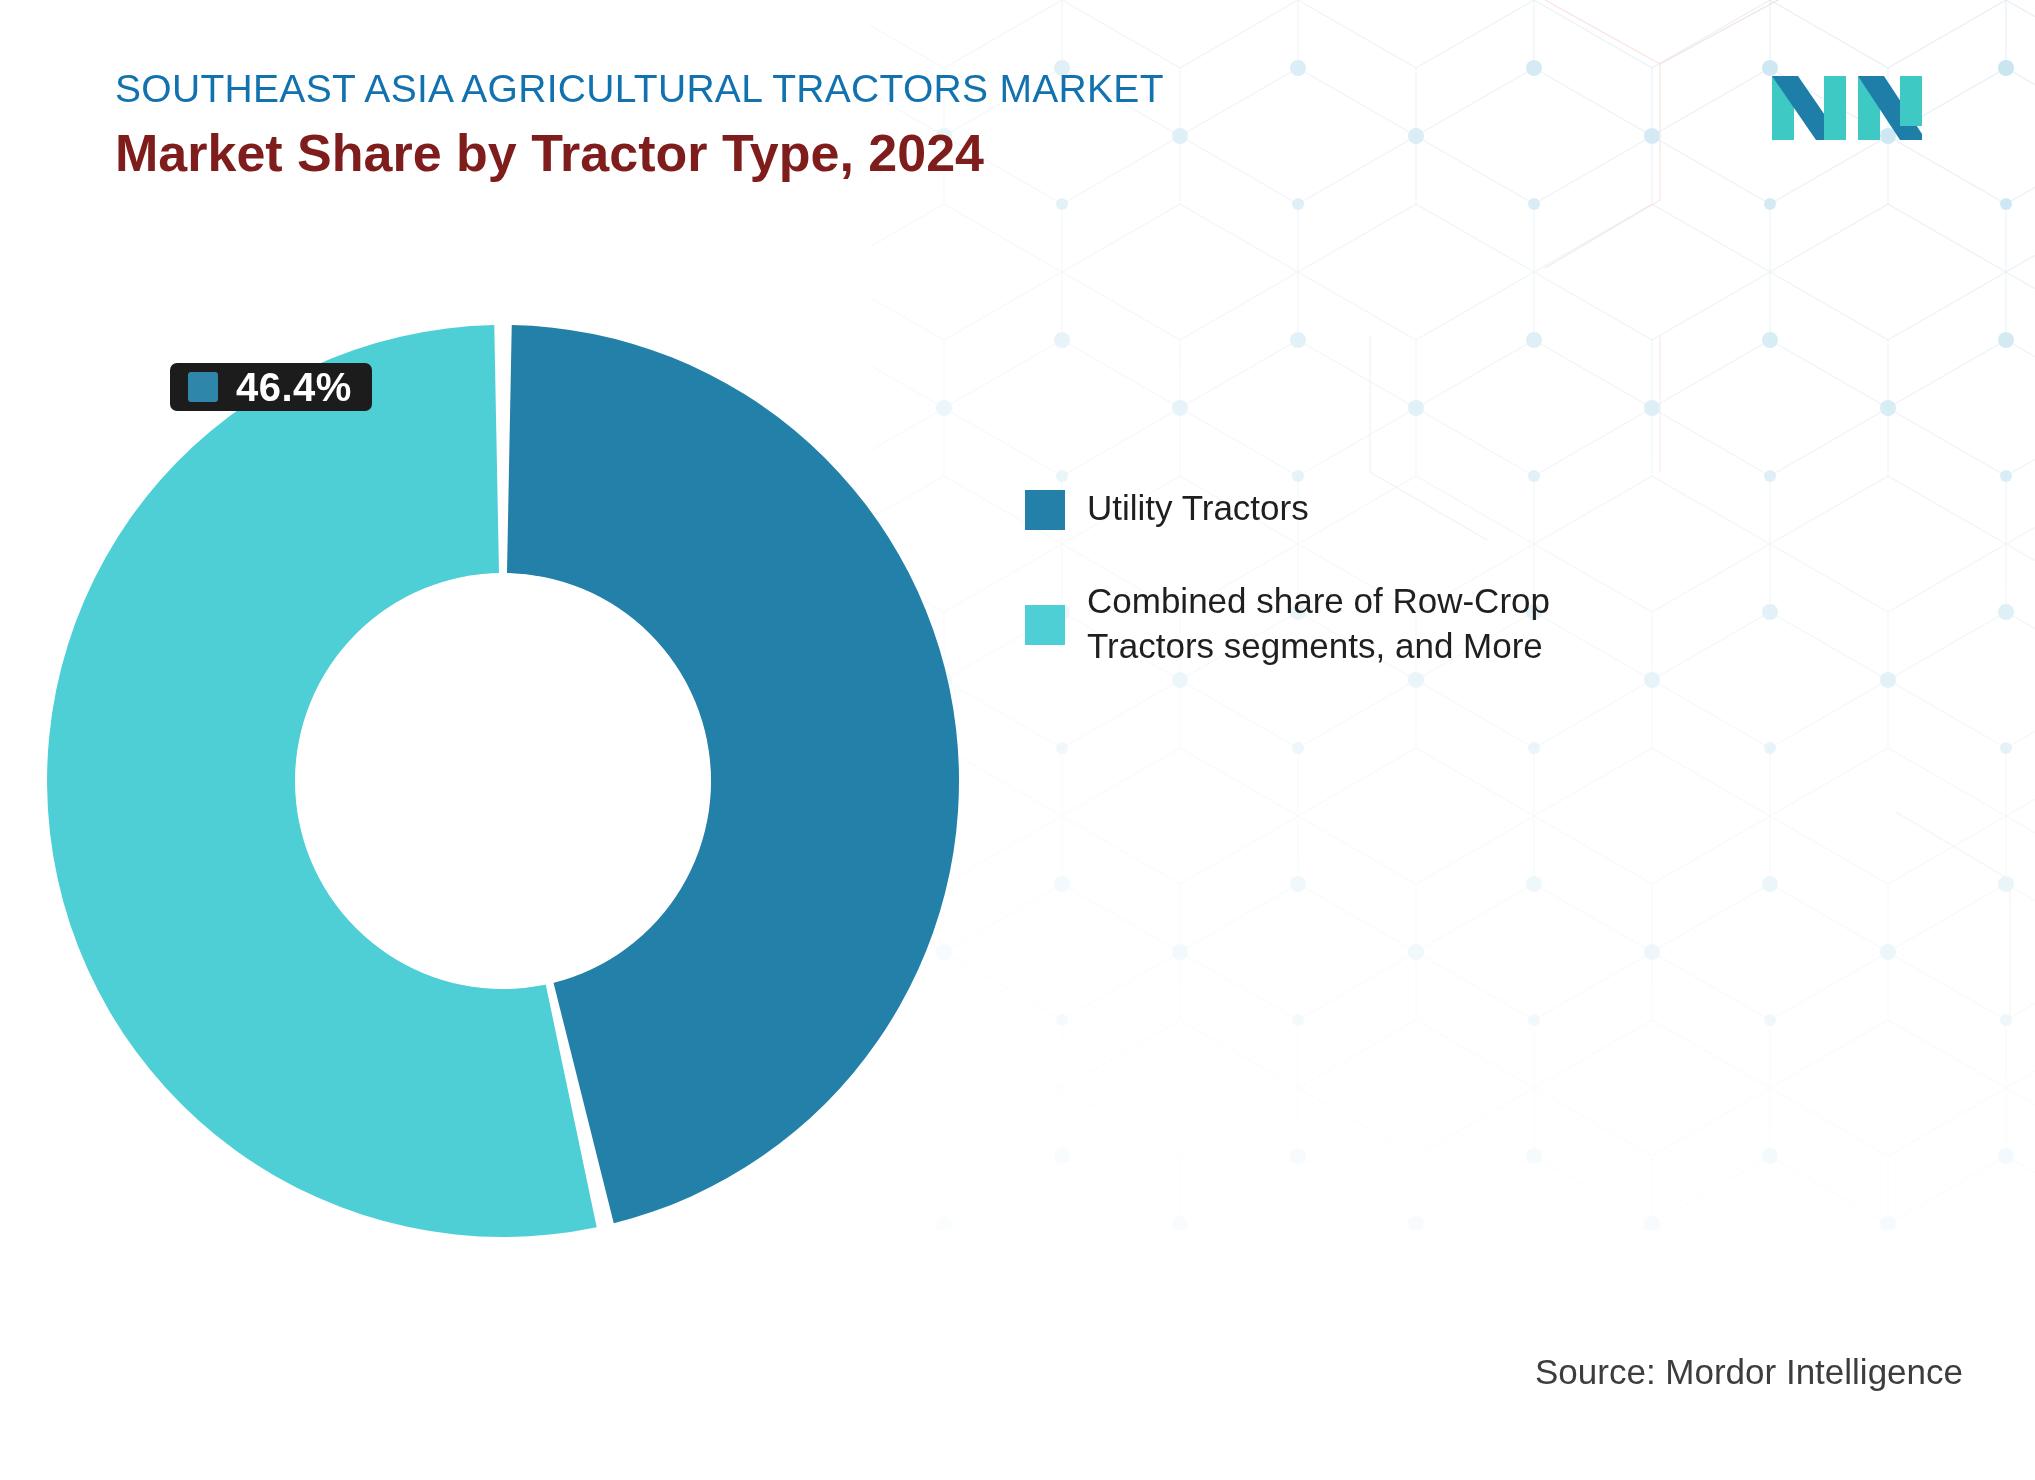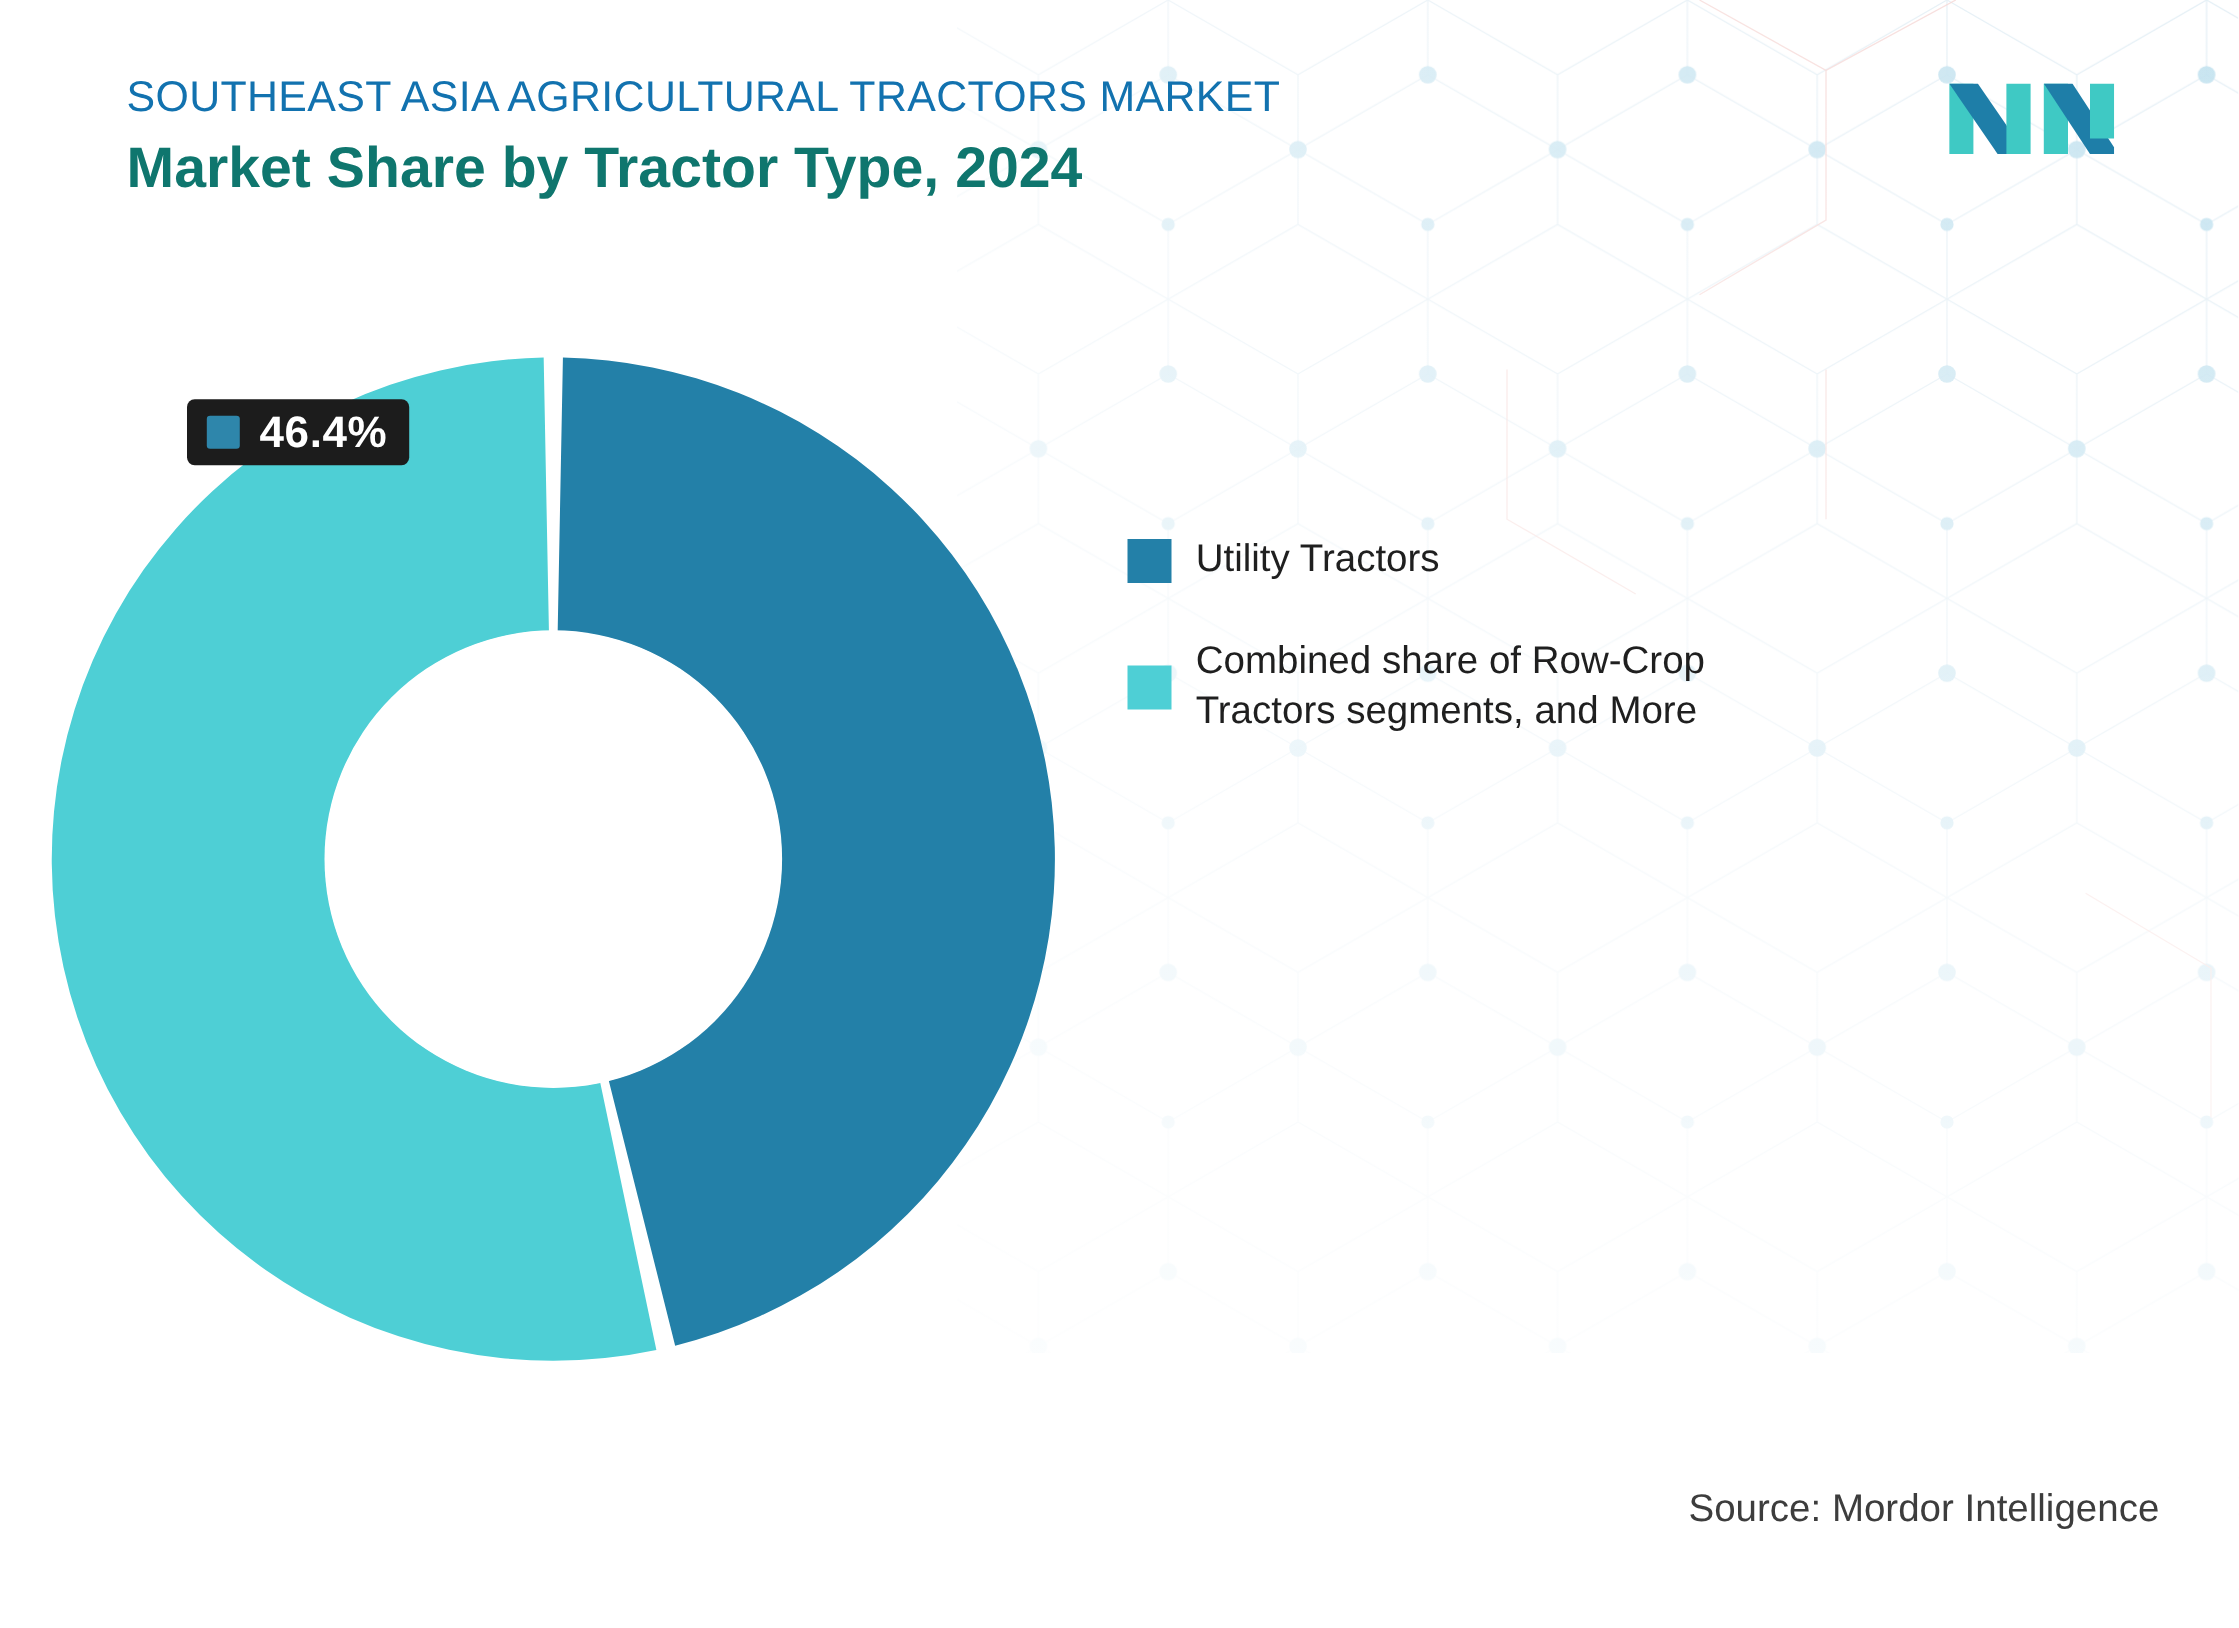--- a/index.html
+++ b/index.html
@@ -67,21 +67,21 @@
     width: 920px;
     height: 920px;
   }
   #donut-svg { display: block; width: 920px; height: 920px; }
 
   
   #value-callout {
     position: absolute;
     left: 170px;
     top: 363px;
-    height: 60px;
+    height: 48px;
     display: flex;
     align-items: center;
     gap: 18px;
     background: #1c1c1c;
     border-radius: 7px;
     padding: 0 20px 0 18px;
   }
   #callout-swatch {
     width: 30px;
     height: 30px;
@@ -174,21 +174,21 @@
       <path d="M1660 336 L1660 472"></path>
     </g>
     <rect x="0" y="0" width="2035" height="1480" fill="url(#fadeleft)"></rect>
     <rect x="0" y="0" width="2035" height="1480" fill="url(#fadedown)"></rect>
     <rect x="0" y="1230" width="2035" height="250" fill="#ffffff"></rect>
     <rect x="0" y="0" width="870" height="1480" fill="#ffffff" opacity="0.97"></rect>
   </svg>
 
   <div id="header">
     <div id="eyebrow-title" style="color: rgb(18, 114, 175);">SOUTHEAST ASIA AGRICULTURAL TRACTORS MARKET</div>
-    <div id="main-title" style="color: #0f766e;">Market Share by Tractor Type, 2024</div>
+    <div id="main-title" style="color: #7f1d1d;">Market Share by Tractor Type, 2024</div>
   </div>
 
   <svg id="logo" viewBox="0 0 150 64" aria-hidden="true">
     <polygon points="0,0 22,0 22,64 0,64" fill="#3FC9C4"></polygon>
     <polygon points="0,0 26,0 70,64 44,64" fill="#1E7EA8"></polygon>
     <polygon points="52,0 74,0 74,64 52,64" fill="#3FC9C4"></polygon>
     <polygon points="86,0 108,0 108,64 86,64" fill="#3FC9C4"></polygon>
     <polygon points="86,0 112,0 150,58 150,64 128,64" fill="#1E7EA8"></polygon>
     <polygon points="128,0 150,0 150,50 128,50" fill="#3FC9C4"></polygon>
   </svg>

